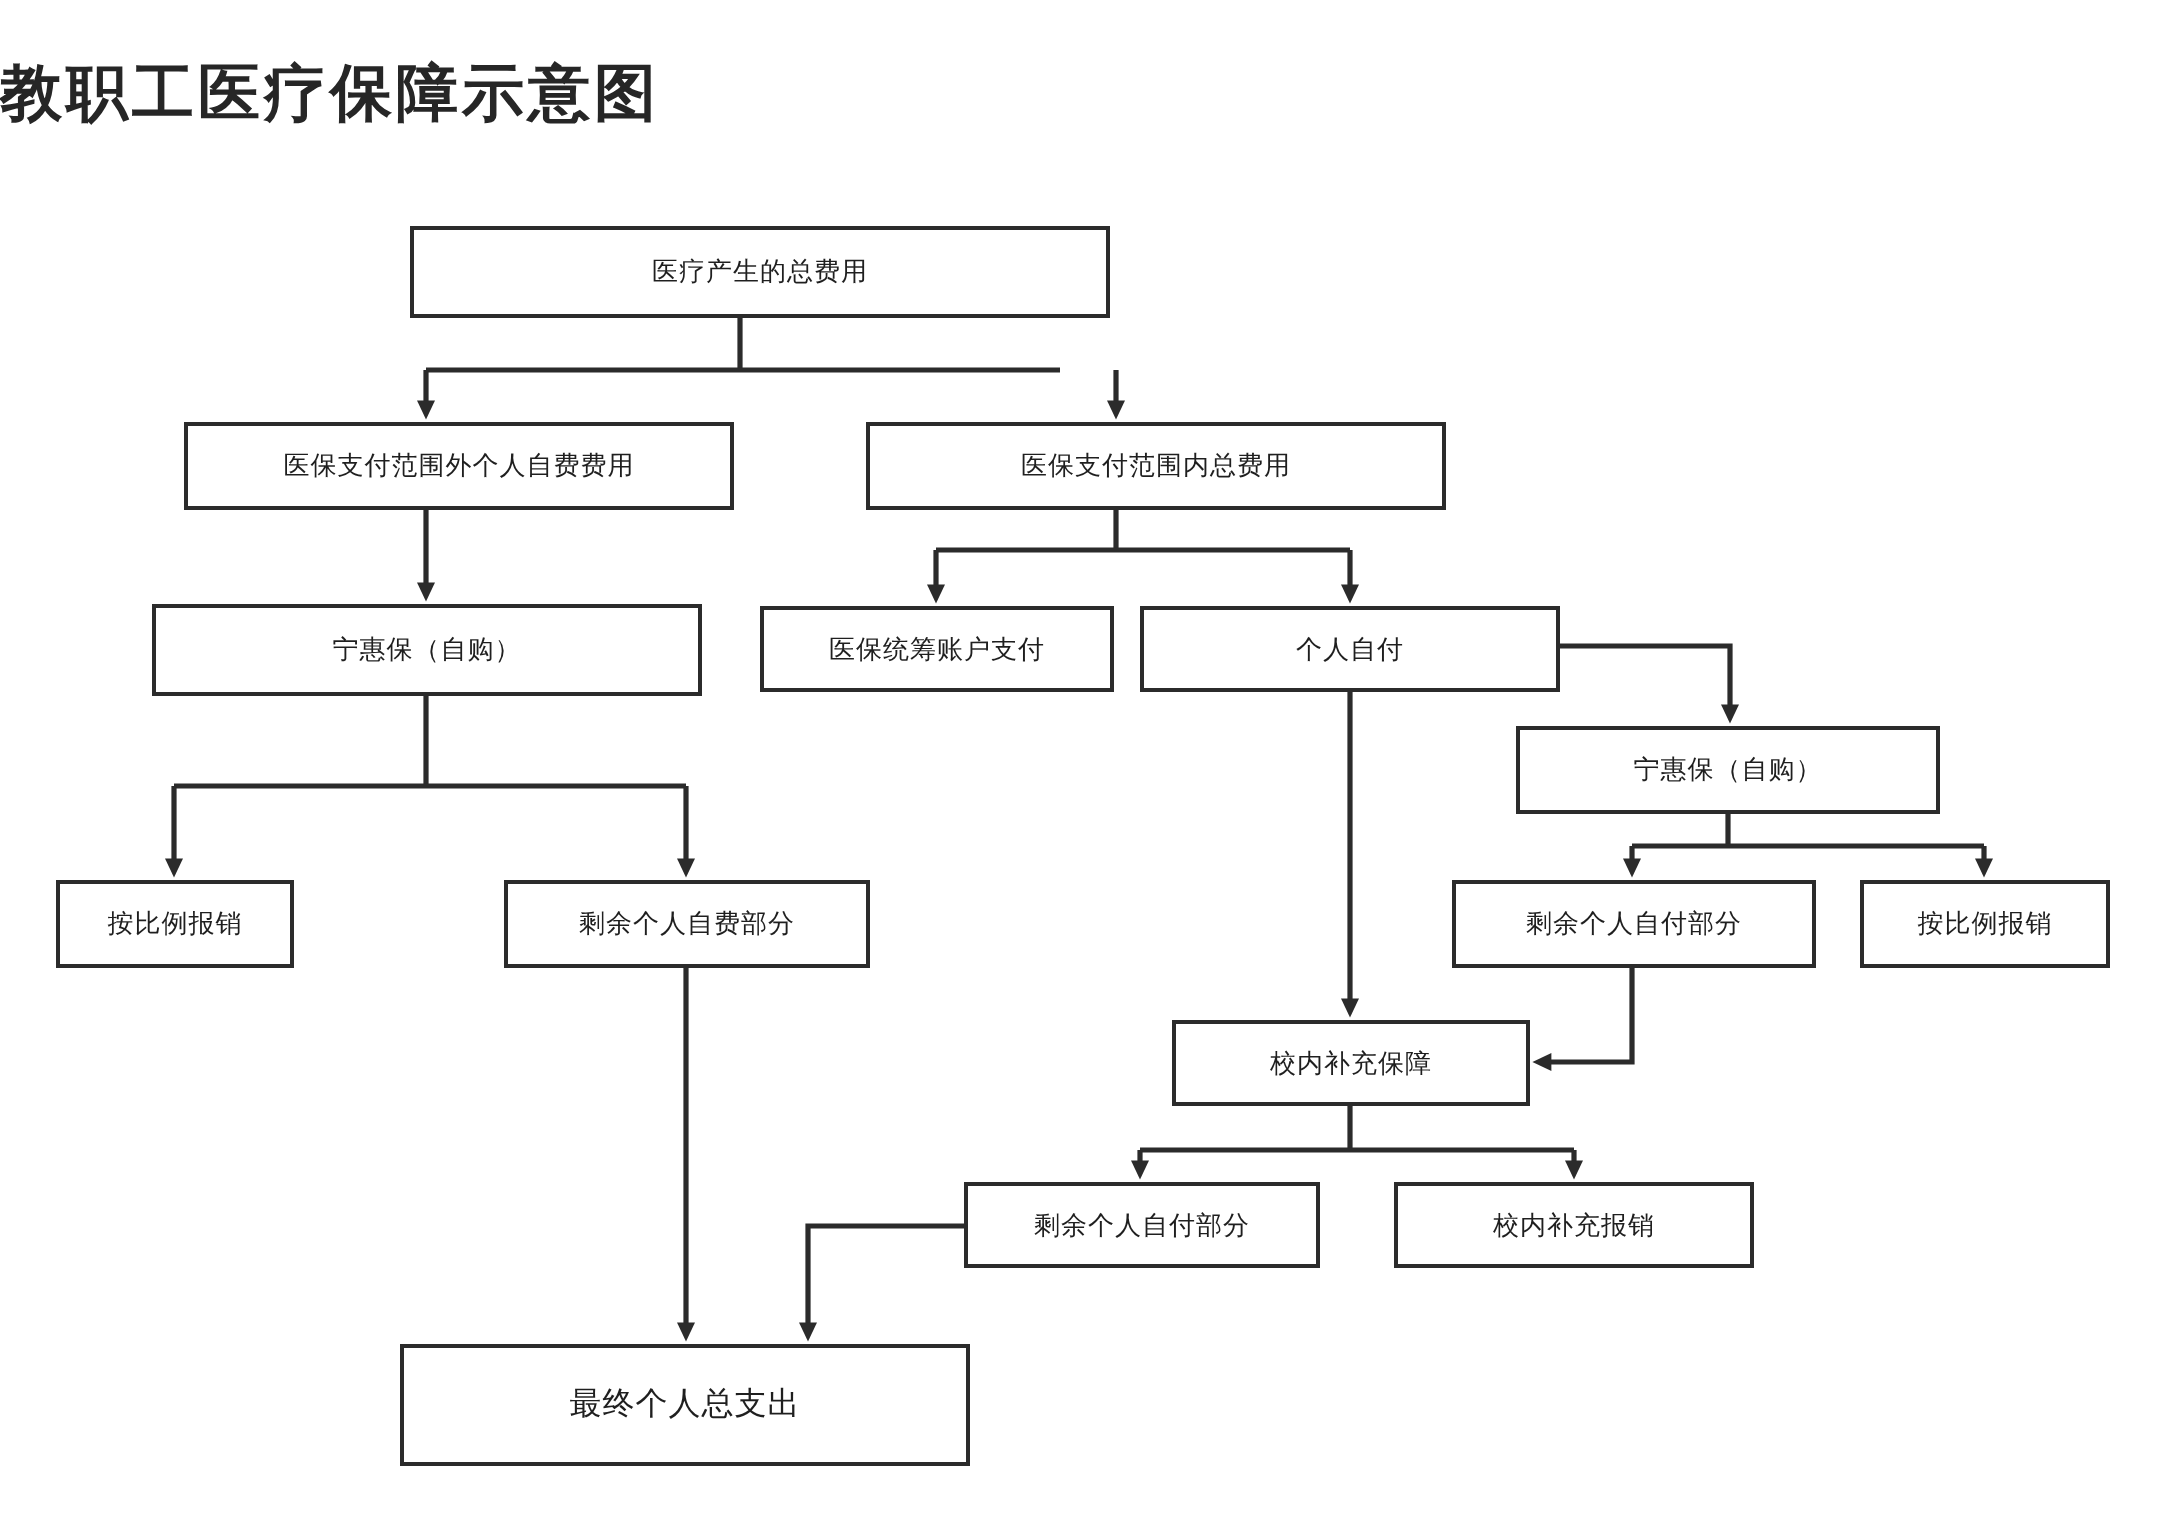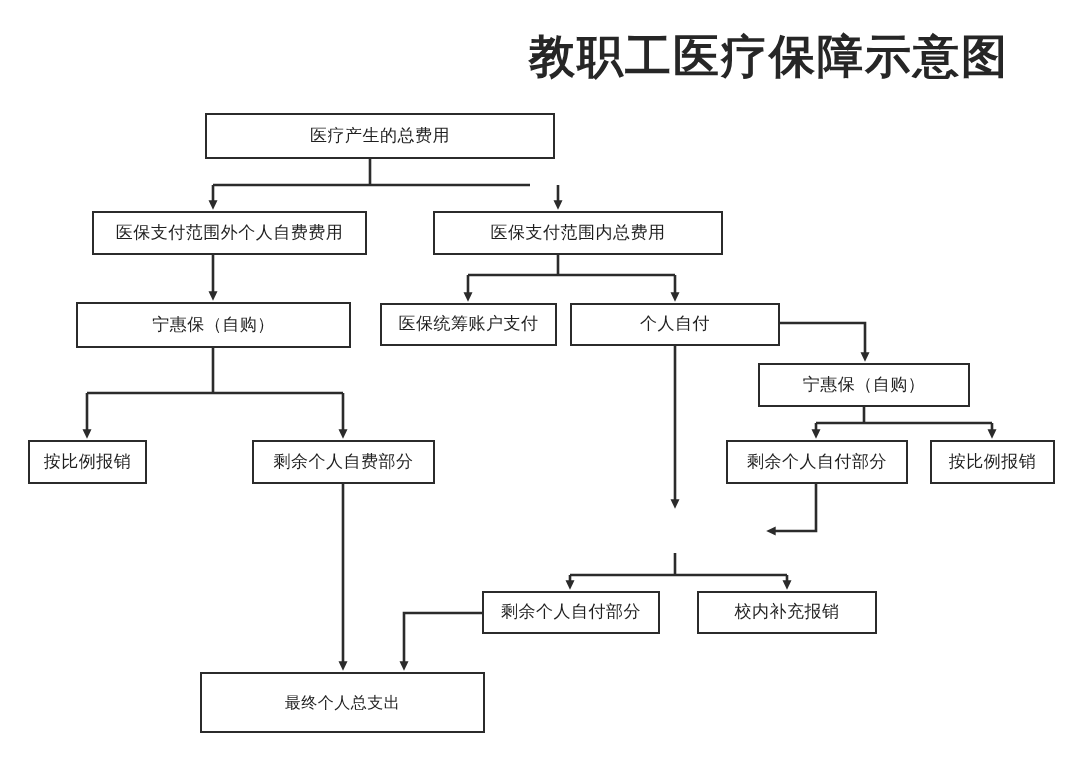--- a/index.html
+++ b/index.html
@@ -16,22 +16,22 @@
     width: 1080px;
     height: 763px;
     background: #ffffff;
     overflow: hidden;
   }
   #title {
     position: absolute;
     left: 0;
     top: 26px;
     width: 1009px;
-    text-align: right;
-    font-size: 46px;
+    text-align: left;
+    font-size: 31px;
     font-weight: bold;
     letter-spacing: 2px;
     color: #262626;
     font-family: "DejaVu Sans", "Liberation Sans", sans-serif;
   }
   svg#wires {
     position: absolute;
     left: 0;
     top: 0;
     width: 1080px;
@@ -39,21 +39,21 @@
     pointer-events: none;
   }
   .node {
     position: absolute;
     box-sizing: border-box;
     background: #ffffff;
     border: 2px solid #2b2b2b;
     display: flex;
     align-items: center;
     justify-content: center;
-    font-size: 17px;
+    font-size: 13px;
     line-height: 1.2;
     color: #1f1f1f;
     white-space: nowrap;
     letter-spacing: 0.5px;
     z-index: 2;
   }
   .node-lg { font-size: 16px; }
 </style>
 </head>
 <body>
@@ -146,20 +146,23 @@
   </div>
 
   <div class="node" style="left:726px;top:440px;width:182px;height:44px;">
     <span>剩余个人自付部分</span>
   </div>
 
   <div class="node" style="left:930px;top:440px;width:125px;height:44px;">
     <span>按比例报销</span>
   </div>
 
+  <div class="node" style="left:586px;top:510px;width:179px;height:43px;">
+    <span>校内补充保障</span>
+  </div>
 
   <div class="node" style="left:482px;top:591px;width:178px;height:43px;">
     <span>剩余个人自付部分</span>
   </div>
 
   <div class="node" style="left:697px;top:591px;width:180px;height:43px;">
     <span>校内补充报销</span>
   </div>
 
   <div class="node node-lg" style="left:200px;top:672px;width:285px;height:61px;">

